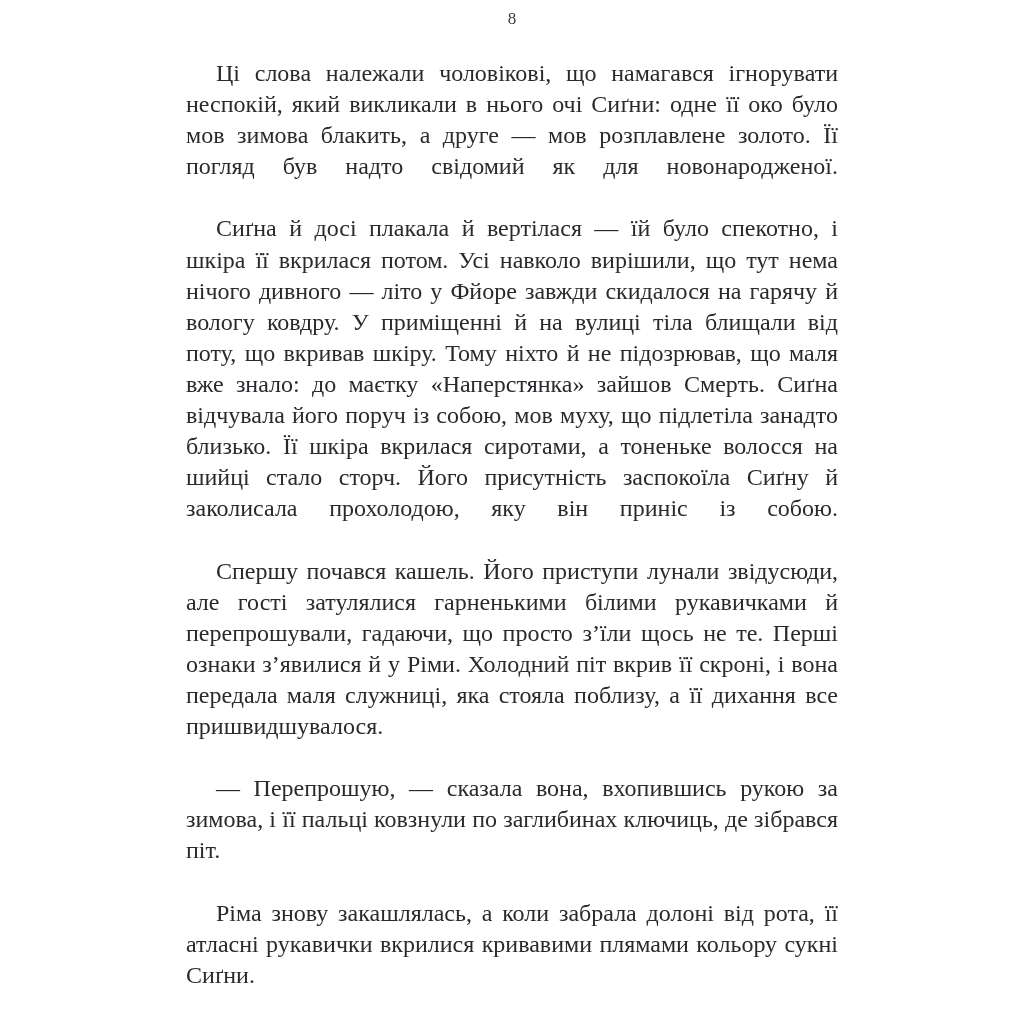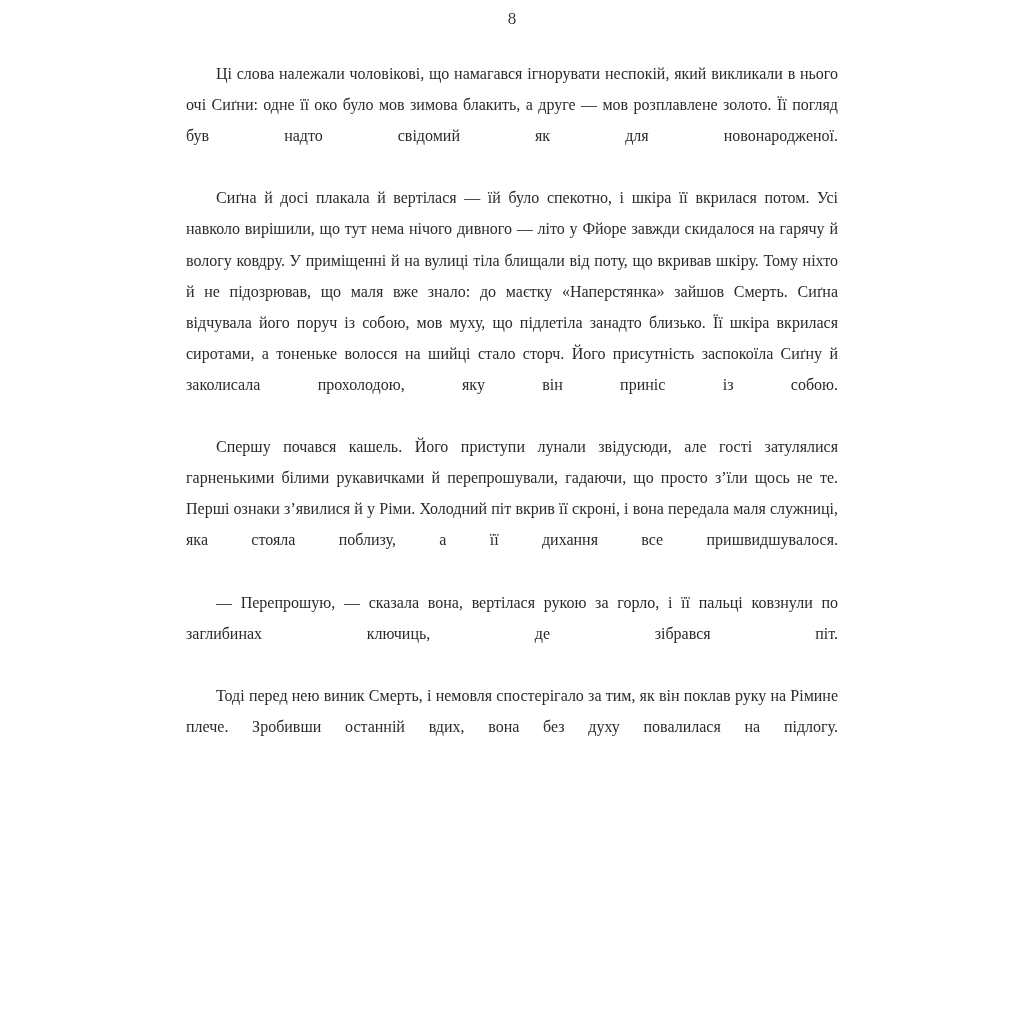--- a/index.html
+++ b/index.html
@@ -43,21 +43,21 @@
     top: 58px;
     left: 186px;
     width: 652px;
   }
 
   .para {
     margin: 0;
     text-align: justify;
     text-justify: inter-word;
     text-indent: 30px;
-    font-size: 16px;
+    font-size: 24px;
     line-height: 31.1px;
     color: #2a2a2e;
     hyphens: manual;
     -webkit-hyphens: manual;
     word-spacing: 0.1px;
     font-kerning: normal;
   }
 
   
   .para::after {
@@ -70,17 +70,18 @@
 <body style="background: rgb(255, 255, 255); color: rgb(42, 42, 46);">
 
 <div class="page">
 
   <div class="folio">8</div>
 
   <div class="textblock">
     <p class="para">Ці слова належали чоловікові, що намагався ігнорувати неспокій, який викликали в нього очі Сиґни: одне її око було мов зимова блакить, а друге — мов розплавлене золото. Її погляд був надто свідомий як для новонародженої.</p>
     <p class="para">Сиґна й досі плакала й вертілася — їй було спекотно, і шкіра її вкрилася потом. Усі навколо вирішили, що тут нема нічого дивного — літо у Фйоре завжди скидалося на гарячу й вологу ковдру. У приміщенні й на вулиці тіла блищали від поту, що вкривав шкіру. Тому ніхто й не підозрював, що маля вже знало: до маєтку «Наперстянка» зайшов Смерть. Сиґна відчувала його поруч із собою, мов муху, що підлетіла занадто близько. Її шкіра вкрилася сиротами, а тоненьке волосся на шийці стало сторч. Його присутність заспокоїла Сиґну й заколисала прохолодою, яку він приніс із собою.</p>
     <p class="para">Спершу почався кашель. Його приступи лунали звідусюди, але гості затулялися гарненькими білими рукавичками й перепрошували, гадаючи, що просто з’їли щось не те. Перші ознаки з’явилися й у Ріми. Холодний піт вкрив її скроні, і вона передала маля служниці, яка стояла поблизу, а її дихання все пришвидшувалося.</p>
-    <p class="para">— Перепрошую, — сказала вона, вертілася рукою за горло, і її пальці ковзнули по заглибинах ключиць, де зібрався піт.</p>
+    <p class="para">— Перепрошую, — сказала вона, вхопившись рукою за зимова, і її пальці ковзнули по заглибинах ключиць, де зібрався піт.</p>
+    <p class="para">Ріма знову закашлялась, а коли забрала долоні від рота, її атласні рукавички вкрилися кривавими плямами кольору сукні Сиґни.</p>
     <p class="para">Тоді перед нею виник Смерть, і немовля спостерігало за тим, як він поклав руку на Рімине плече. Зробивши останній вдих, вона без духу повалилася на підлогу.</p>
   </div>
 
 </div>
 
 </body></html>

